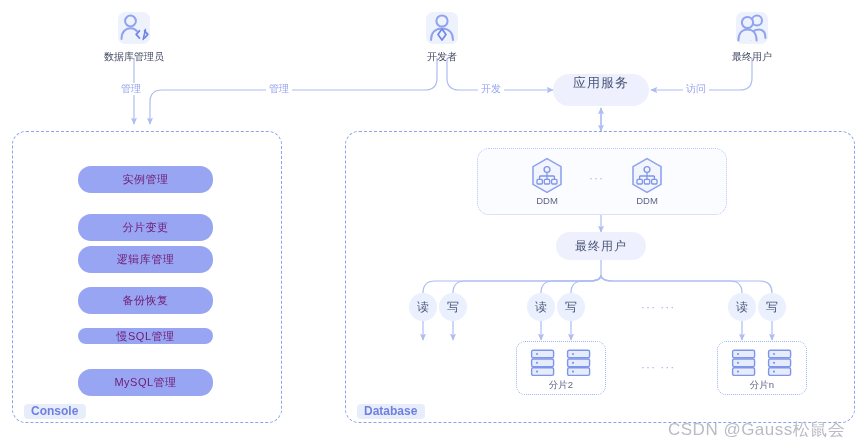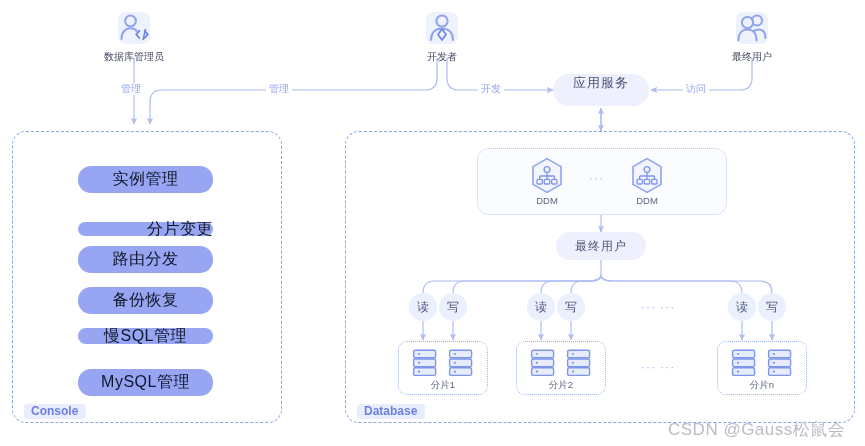--- a/index.html
+++ b/index.html
@@ -42,21 +42,21 @@
   .panel-tag{
     position:absolute;background:#e8edfb;border-radius:4px 4px 4px 4px;
     font-size:12px;font-weight:bold;color:#6f7fe0;
     padding:2px 8px 2px 7px;line-height:11px;white-space:nowrap;
   }
 
   
   .cpill{
     position:absolute;background:#98a5f2;border-radius:13px;
     display:flex;align-items:center;justify-content:center;
-    color:#0f172a;font-size:16px;letter-spacing:.5px;
+    color:#701a75;font-size:11px;letter-spacing:.5px;
     box-shadow:0 0 0 0 rgba(0,0,0,0);
   }
 
   
   .ddmbox{
     position:absolute;border:1px dotted #b9c8f5;border-radius:12px;
     background:#fbfcff;
   }
   .ddm{
     position:absolute;width:60px;text-align:center;
@@ -196,25 +196,25 @@
   <div class="appsvc" style="left:553px;top:74px;width:96px;height:32px;">
     <span>应用服务</span>
   </div>
 
   <div class="panel" style="left:12px;top:131px;width:268px;height:290px;"></div>
   <div class="panel-tag" style="left:24px;top:404px;">Console</div>
 
   <div class="cpill" style="left:78px;top:166px;width:135px;height:27px;">
     <span>实例管理</span>
   </div>
-  <div class="cpill" style="left:78px;top:222px;width:135px;height:14px;justify-content:flex-end;">
+  <div class="cpill" style="left:78px;top:214px;width:135px;height:27px;">
     <span>分片变更</span>
   </div>
   <div class="cpill" style="left:78px;top:246px;width:135px;height:27px;">
-    <span>路由分发</span>
+    <span>逻辑库管理</span>
   </div>
   <div class="cpill" style="left:78px;top:287px;width:135px;height:27px;align-items:center;">
     <span>备份恢复</span>
   </div>
   <div class="cpill" style="left:78px;top:328px;width:135px;height:16px;">
     <span>慢SQL管理</span>
   </div>
   <div class="cpill" style="left:78px;top:369px;width:135px;height:27px;">
     <span>MySQL管理</span>
   </div>
@@ -268,39 +268,20 @@
   </div>
   <div class="rw" style="left:728px;top:293px;">
     <span>读</span>
   </div>
   <div class="rw" style="left:758px;top:293px;">
     <span>写</span>
   </div>
 
   <div class="dots" style="left:641px;top:301px;">···  ···</div>
 
-  <div class="shard" style="left:398px;top:341px;width:88px;height:52px;">
-    <svg class="srv" style="left:13px;top:7px;" width="26" height="29" viewBox="0 0 26 29">
-      <rect x="1.6" y="1.2" width="22" height="7.6" rx="1.6" fill="#e6ecfc" stroke="#7e95ea" stroke-width="1.4"></rect>
-      <rect x="1.6" y="10" width="22" height="7.6" rx="1.6" fill="#e6ecfc" stroke="#7e95ea" stroke-width="1.4"></rect>
-      <rect x="1.6" y="18.8" width="22" height="7.6" rx="1.6" fill="#e6ecfc" stroke="#7e95ea" stroke-width="1.4"></rect>
-      <circle cx="7" cy="5" r="1.1" fill="#7e95ea"></circle>
-      <circle cx="7" cy="13.8" r="1.1" fill="#7e95ea"></circle>
-      <circle cx="7" cy="22.6" r="1.1" fill="#7e95ea"></circle>
-    </svg>
-    <svg class="srv" style="left:49px;top:7px;" width="26" height="29" viewBox="0 0 26 29">
-      <rect x="1.6" y="1.2" width="22" height="7.6" rx="1.6" fill="#e6ecfc" stroke="#7e95ea" stroke-width="1.4"></rect>
-      <rect x="1.6" y="10" width="22" height="7.6" rx="1.6" fill="#e6ecfc" stroke="#7e95ea" stroke-width="1.4"></rect>
-      <rect x="1.6" y="18.8" width="22" height="7.6" rx="1.6" fill="#e6ecfc" stroke="#7e95ea" stroke-width="1.4"></rect>
-      <circle cx="7" cy="5" r="1.1" fill="#7e95ea"></circle>
-      <circle cx="7" cy="13.8" r="1.1" fill="#7e95ea"></circle>
-      <circle cx="7" cy="22.6" r="1.1" fill="#7e95ea"></circle>
-    </svg>
-    <div class="cap">分片1</div>
-  </div>
 
   <div class="shard" style="left:516px;top:341px;width:88px;height:52px;">
     <svg class="srv" style="left:13px;top:7px;" width="26" height="29" viewBox="0 0 26 29">
       <rect x="1.6" y="1.2" width="22" height="7.6" rx="1.6" fill="#e6ecfc" stroke="#7e95ea" stroke-width="1.4"></rect>
       <rect x="1.6" y="10" width="22" height="7.6" rx="1.6" fill="#e6ecfc" stroke="#7e95ea" stroke-width="1.4"></rect>
       <rect x="1.6" y="18.8" width="22" height="7.6" rx="1.6" fill="#e6ecfc" stroke="#7e95ea" stroke-width="1.4"></rect>
       <circle cx="7" cy="5" r="1.1" fill="#7e95ea"></circle>
       <circle cx="7" cy="13.8" r="1.1" fill="#7e95ea"></circle>
       <circle cx="7" cy="22.6" r="1.1" fill="#7e95ea"></circle>
     </svg>

